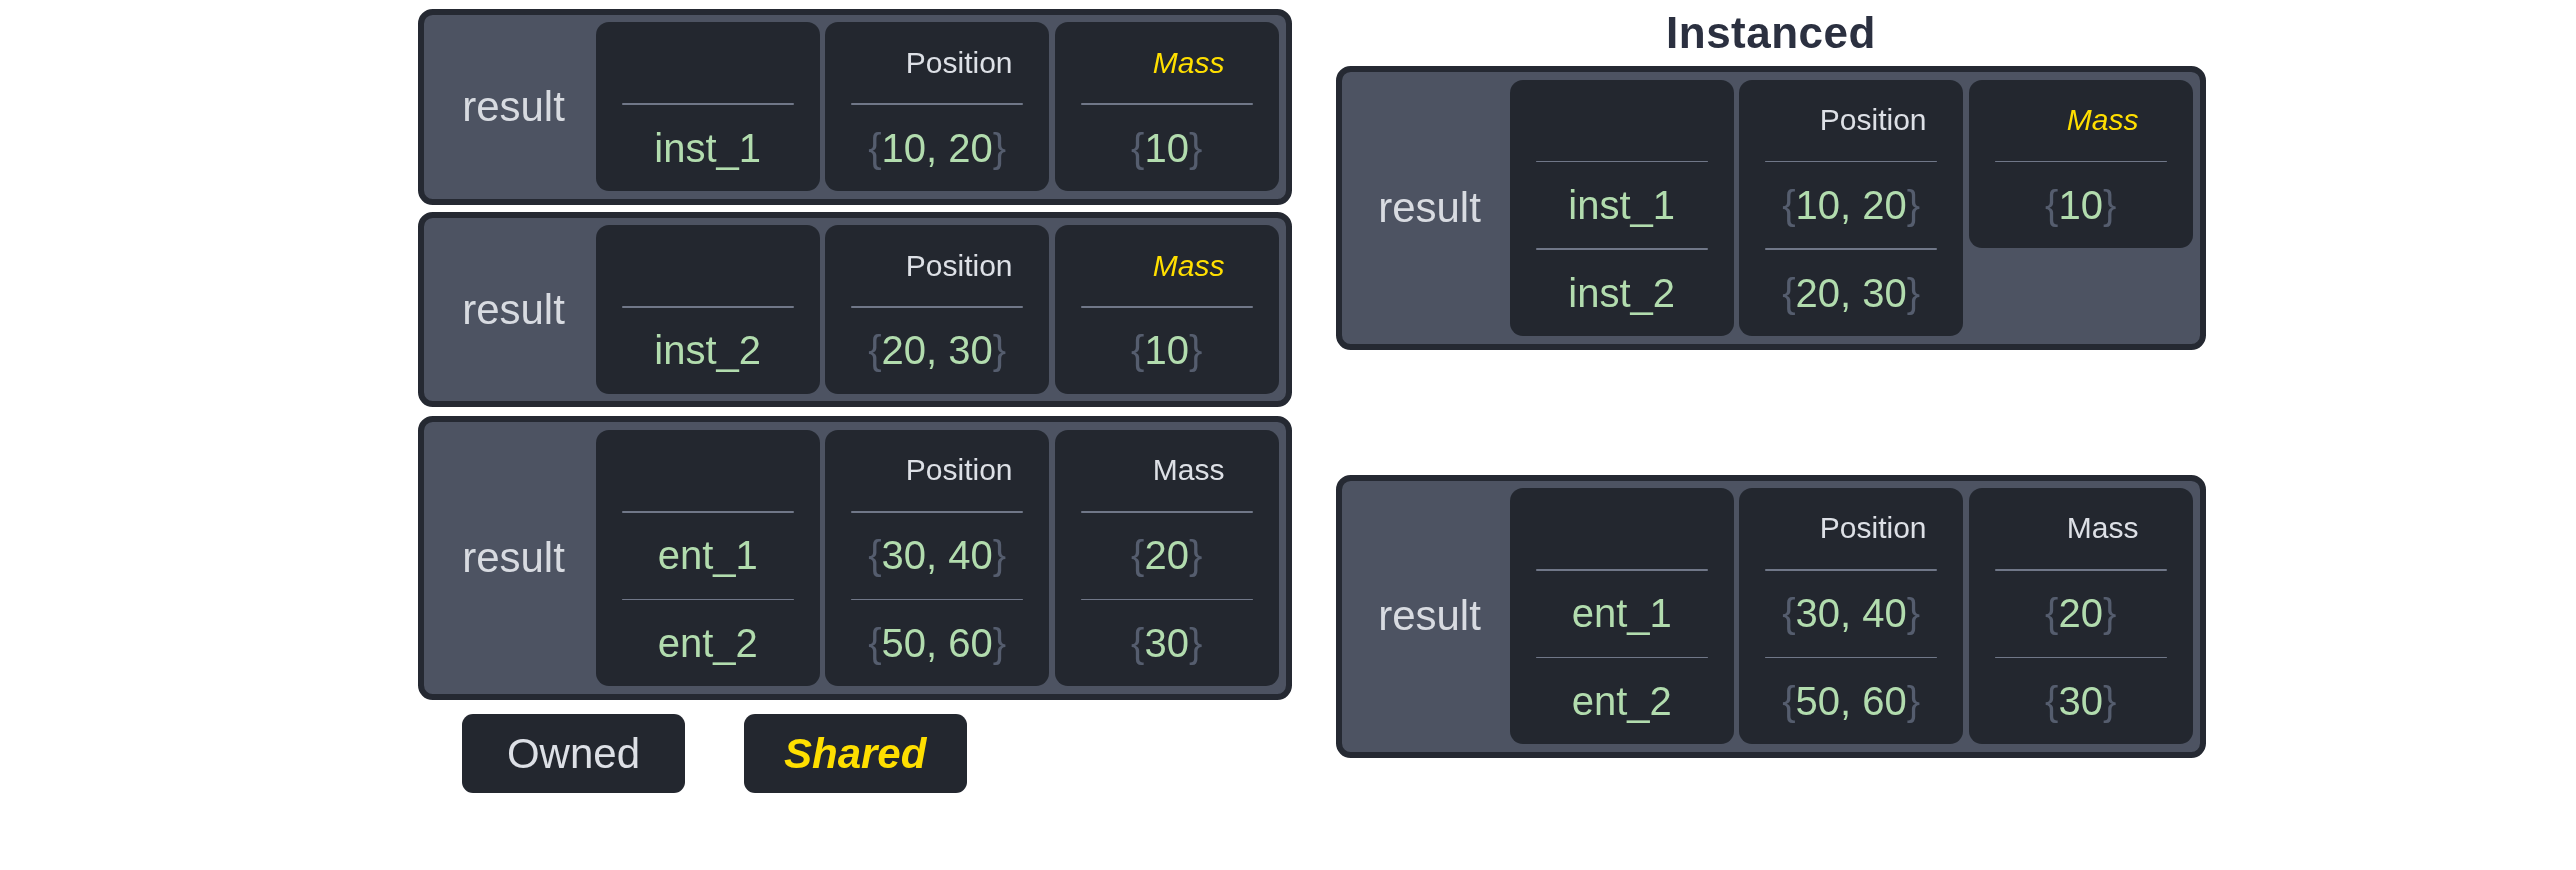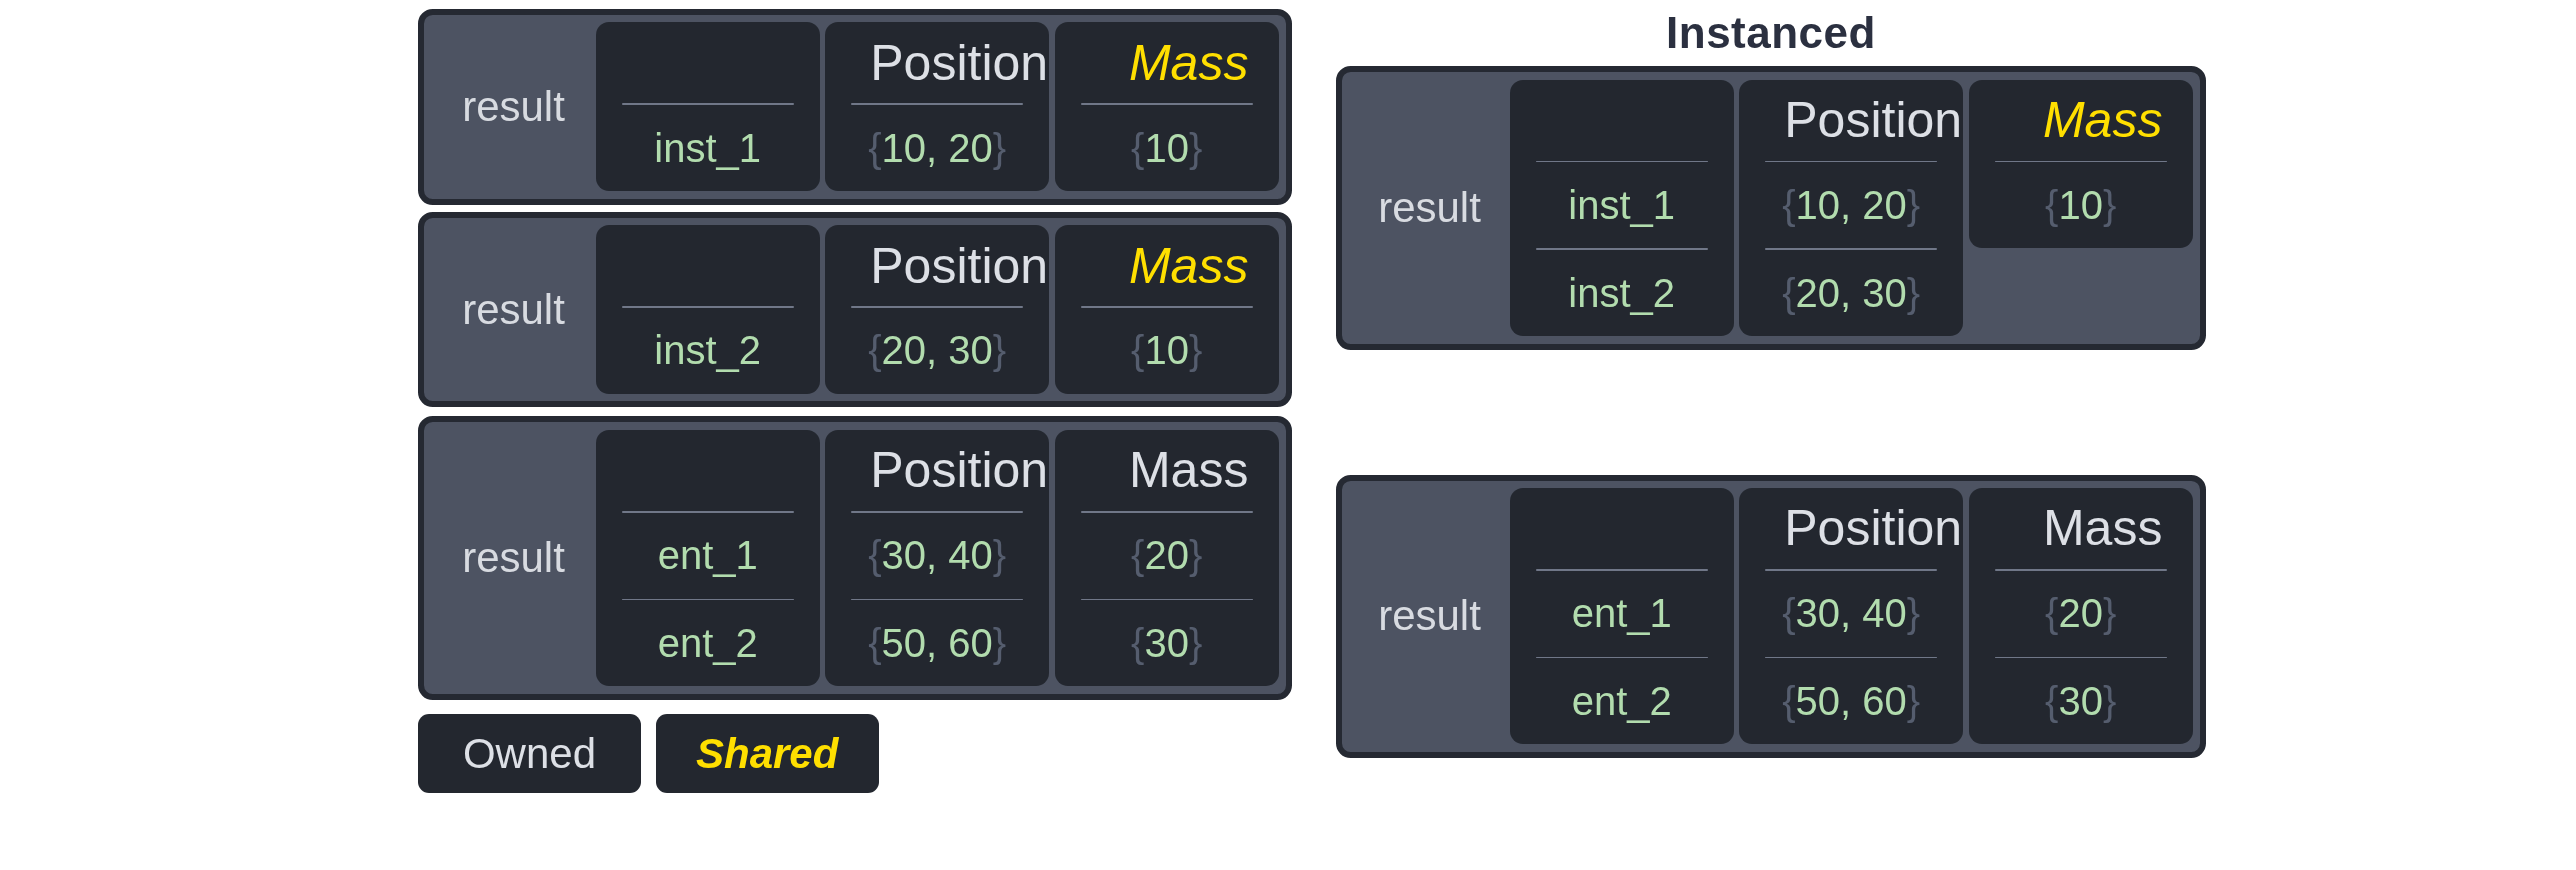--- a/index.html
+++ b/index.html
@@ -12,30 +12,30 @@
          font-size:44px;font-weight:bold;color:#2b3040;letter-spacing:0.5px;}
   .box{background:#4d5362;border:6.4px solid #252932;border-radius:14.7px;padding:7.3px;
        display:flex;align-items:stretch;box-sizing:border-box;}
   .box .result{flex:1;display:flex;align-items:center;justify-content:center;
                color:#d8dbe1;font-size:42px;}
   .cols{display:flex;gap:5.5px;}
   .col{background:#23272f;border-radius:13px;width:224px;display:flex;flex-direction:column;
        box-sizing:border-box;}
   .col.short{align-self:flex-start;}
   .hdr{height:81px;display:flex;align-items:center;justify-content:center;
-       font-size:50px;color:#dde0e6;padding-left:44px;}
+       font-size:30px;color:#dde0e6;padding-left:44px;}
   .hdr.shared{color:#ffdf00;font-style:italic;}
   .sep{height:1.8px;background:#707788;margin:0 26px;border-radius:0.9px;}
   .val{height:86px;display:flex;align-items:center;justify-content:center;
        font-size:40px;color:#b2dcae;}
   .val .brace{color:#555d6e;}
   .legend{display:flex;gap:14.7px;margin-top:14.7px;}
   .legend-item{width:223px;height:79px;background:#23272f;border-radius:11px;
                display:flex;align-items:center;justify-content:center;
-               font-size:42px;color:#dde0e6;}
+               font-size:42px;color:#dde0e6;margin-left:44px;}
   .legend-item.shared{color:#ffdf00;font-style:italic;font-weight:bold;}
   .mb8{margin-bottom:7.3px;} .mb10{margin-bottom:9.2px;}
   .mt136{margin-top:125px;}
 </style>
 </head>
 <body>
 
 <div id="page">
 
   <div class="group left">

